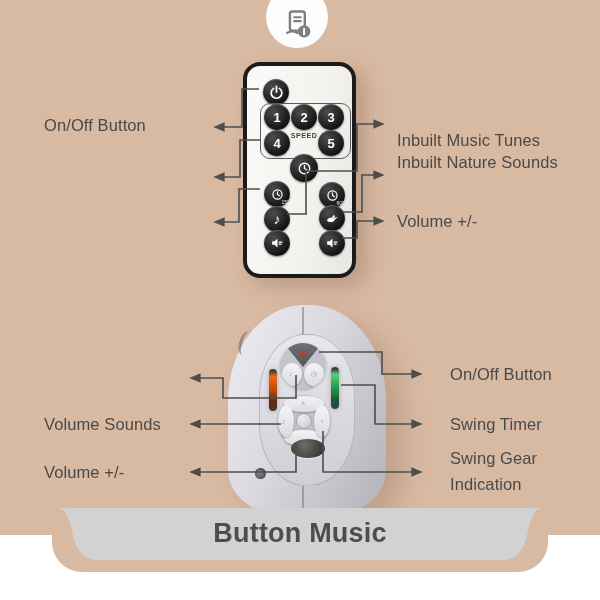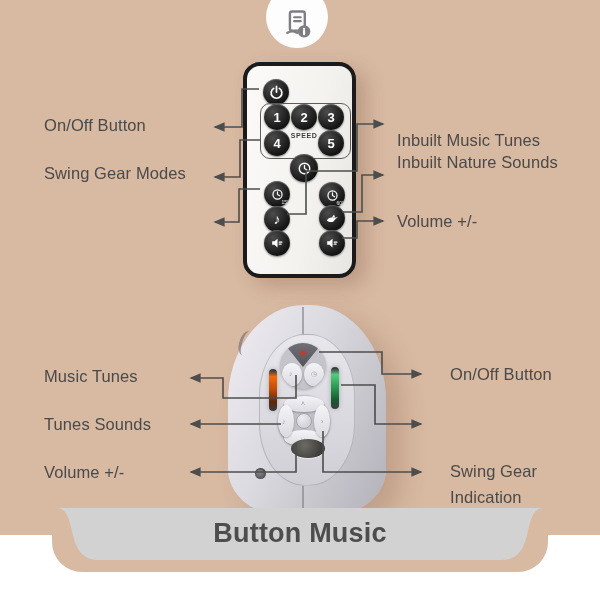--- a/index.html
+++ b/index.html
@@ -200,29 +200,28 @@
       <polyline points="296,375 296,398 223,398 223,378 191,378" marker-end="url(#arr)"></polyline>
       <polyline points="281,424 191,424" marker-end="url(#arr)"></polyline>
       <polyline points="296,443 296,472 191,472" marker-end="url(#arr)"></polyline>
       <polyline points="319,352 382,352 382,374 421,374" marker-end="url(#arr)"></polyline>
       <polyline points="341,385 375,385 375,424 421,424" marker-end="url(#arr)"></polyline>
       <polyline points="323,431 323,472 421,472" marker-end="url(#arr)"></polyline>
     </g>
   </svg>
 
   <div class="callout" style="left:44px;top:125px;">On/Off Button</div>
-  <div class="callout" style="left:44px;top:173px;">Swing Gear Modes</div>
   <div class="callout" style="left:397px;top:124px;margin-top:16px;">Inbuilt Music Tunes</div>
   <div class="callout" style="left:397px;top:162px;">Inbuilt Nature Sounds</div>
   <div class="callout" style="left:397px;top:221px;">Volume +/-</div>
-  <div class="callout" style="left:44px;top:376px;">Music Tunes</div>
-  <div class="callout" style="left:44px;top:424px;">Tunes Sounds</div>
+  <div class="callout" style="left:44px;top:424px;">Volume Sounds</div>
   <div class="callout" style="left:44px;top:472px;">Volume +/-</div>
   <div class="callout" style="left:450px;top:374px;">On/Off Button</div>
-  <div class="callout wrap" style="left:450px;top:458px;">Swing Gear Indication</div>
+  <div class="callout" style="left:450px;top:424px;">Swing Timer</div>
+  <div class="callout wrap" style="left:450px;top:445px;">Swing Gear Indication</div>
 
   <div class="badge">
     <svg width="34" height="34" viewBox="0 0 24 24">
       <rect x="7" y="3.2" width="10.5" height="13.5" rx="1.6" fill="none" stroke="#7e7d83" stroke-width="1.7"></rect>
       <path d="M10 7.2h4.6M10 10h4.6" stroke="#7e7d83" stroke-width="1.5" stroke-linecap="round"></path>
       <path d="M5.2 18.2c2.2-1.3 4.5-1.3 6.8 0" stroke="#7e7d83" stroke-width="1.7" fill="none" stroke-linecap="round"></path>
       <circle cx="17" cy="17.2" r="4.4" fill="#7e7d83"></circle>
       <path d="M17 15.4v.2M17 16.8v2.4" stroke="#fff" stroke-width="1.5" stroke-linecap="round"></path>
     </svg>
   </div>

